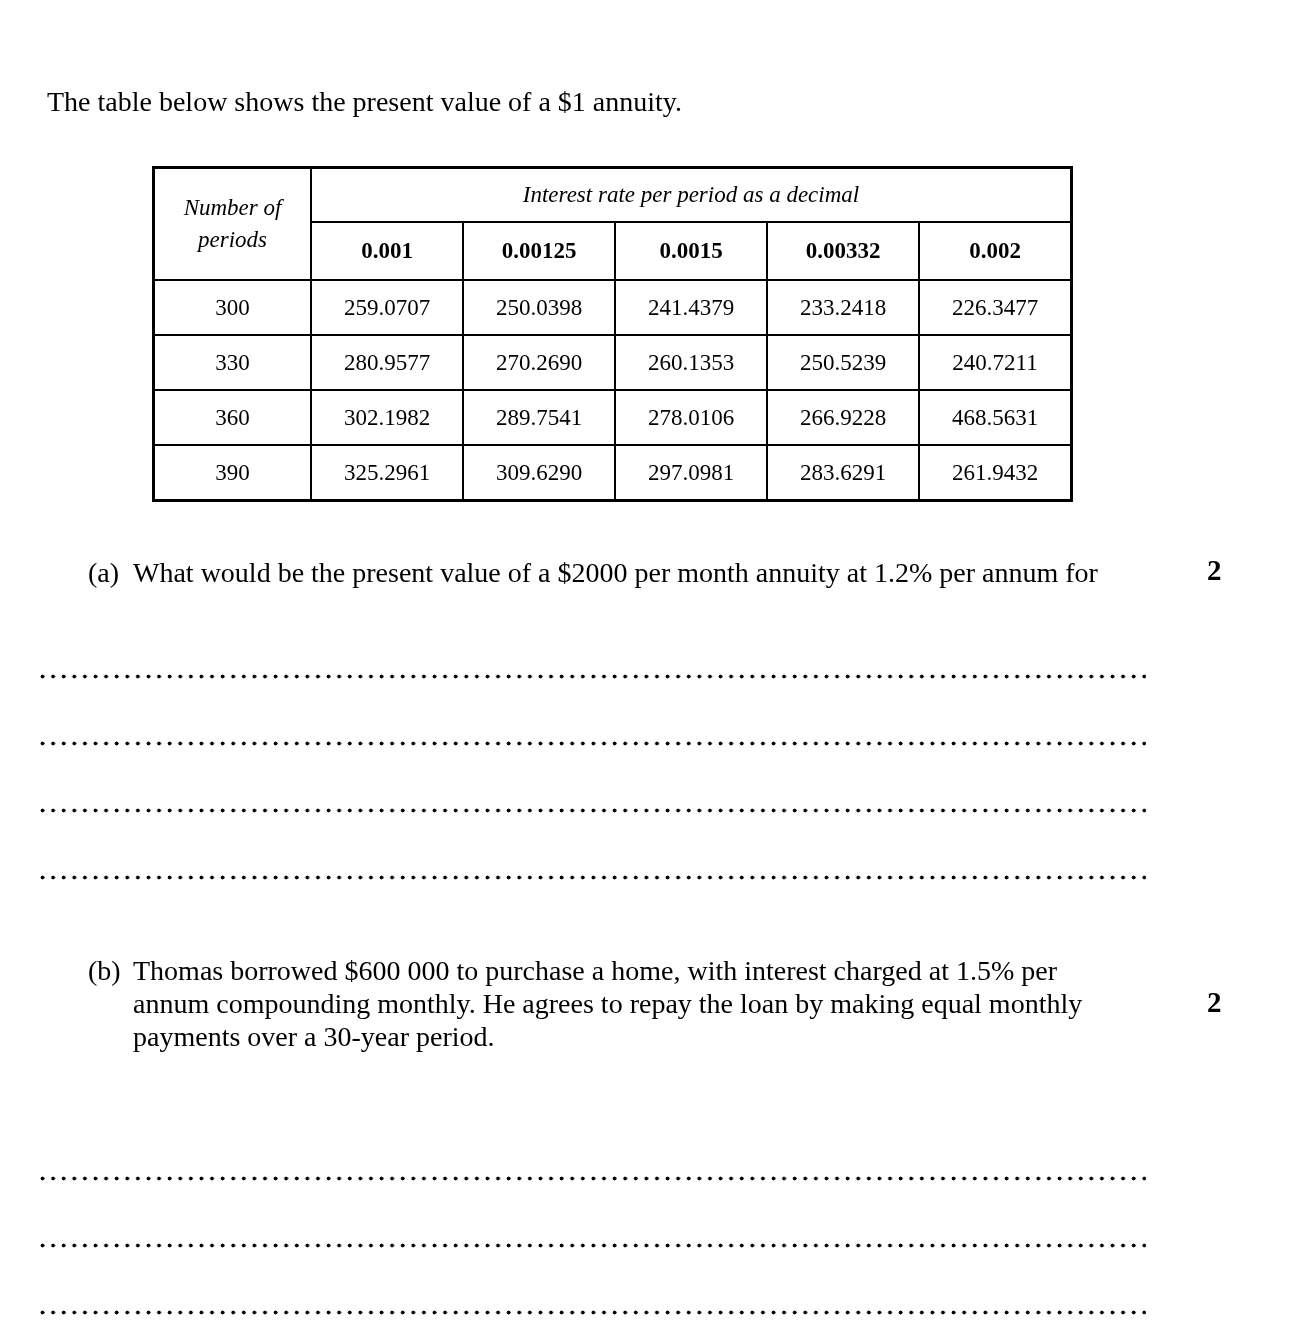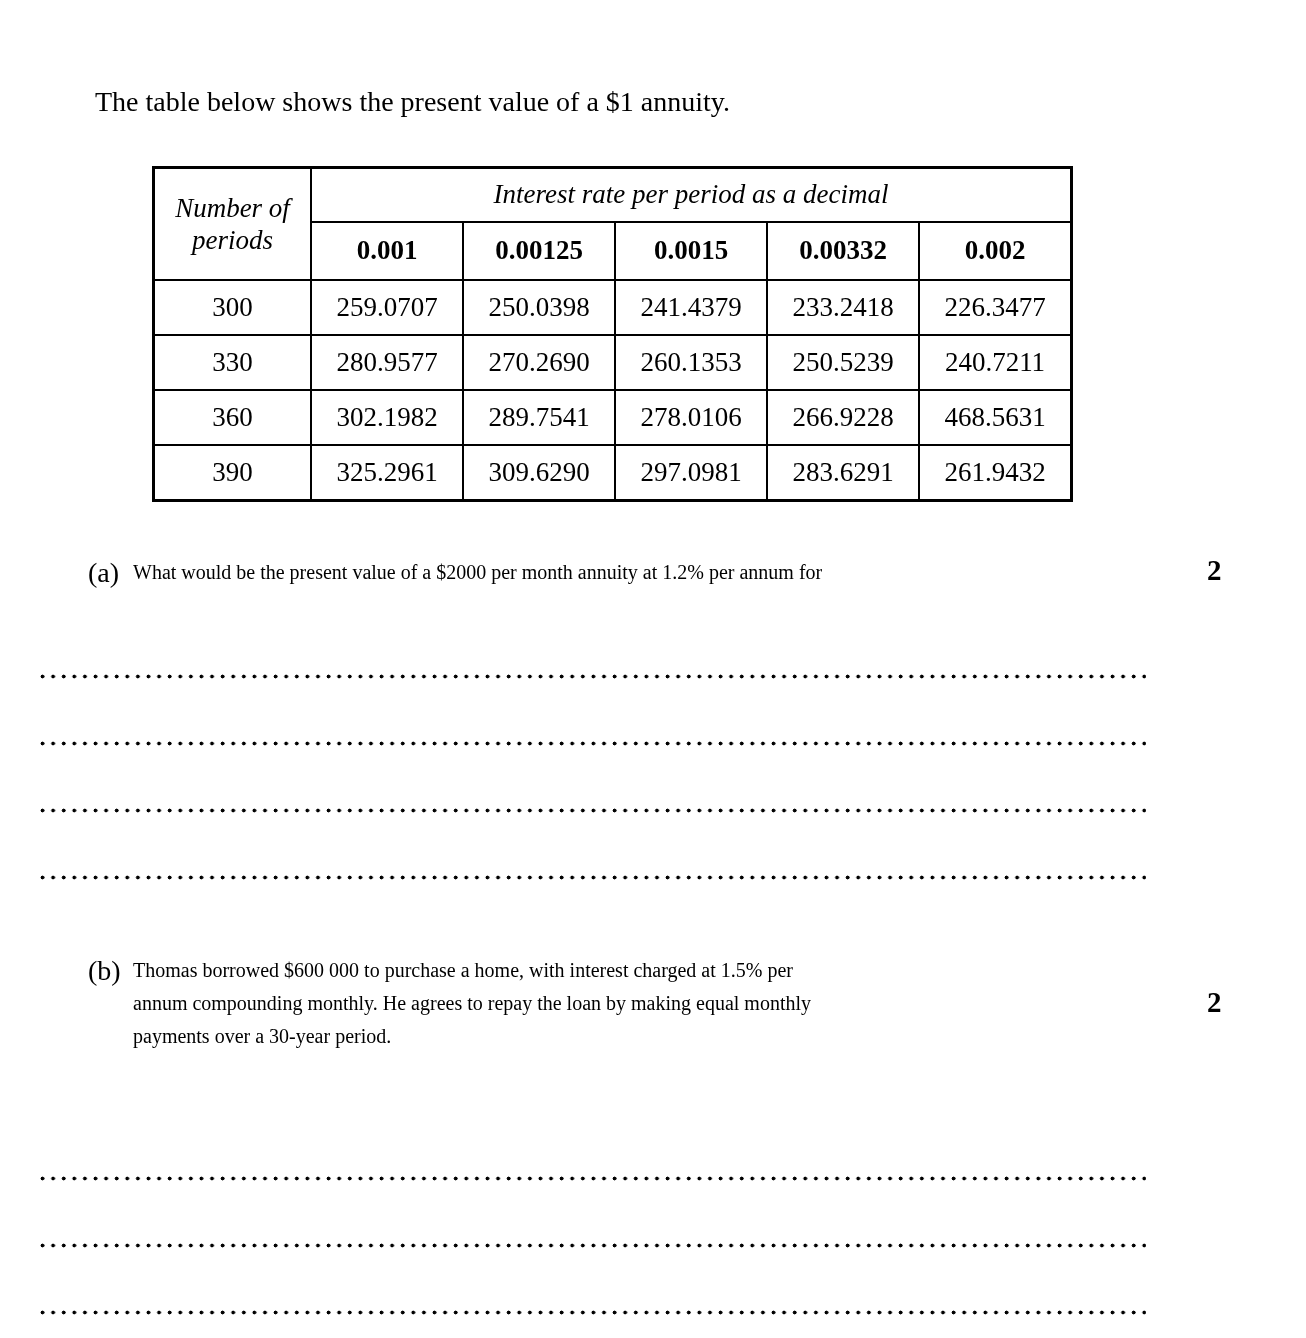--- a/index.html
+++ b/index.html
@@ -8,44 +8,44 @@
     font-family: "Liberation Serif", serif;
     color: #000;
     position: relative;
     overflow: hidden;
   }
   .page { position: absolute; left: 0; top: 0; width: 1306px; height: 1338px; }
 
   .heading { position: absolute; left: 47px; top: 15px; font-size: 29px; line-height: 34px; white-space: nowrap; }
   .heading .qnum { font-weight: bold; }
 
-  .intro { position: absolute; left: 47px; top: 85px; font-size: 28px; line-height: 33px; white-space: nowrap; margin-left: 48px; }
+  .intro { position: absolute; left: 47px; top: 85px; font-size: 28px; line-height: 33px; white-space: nowrap; }
 
   
   table.annuity {
     position: absolute; left: 152px; top: 166px;
     border-collapse: collapse;
     border: 3px solid #000;
     table-layout: fixed;
-    font-size: 27px;
+    font-size: 23px;
   }
   table.annuity td {
     border: 2px solid #000;
     text-align: center;
     vertical-align: middle;
     padding: 0 4px;
   }
   td.corner   { width: 147px; height: 110px; font-style: italic; line-height: 32px; }
   td.group    { height: 50px; font-style: italic; }
   td.ratehead { width: 142px; height: 54px; font-weight: bold; }
   tr.datarow td { height: 53px; }
 
   
   .part-label { position: absolute; font-size: 28px; line-height: 33px; }
-  .part-text  { position: absolute; font-size: 20px; }
+  .part-text  { position: absolute; font-size: 28px; }
   .part-text .tline { line-height: 33px; white-space: nowrap; }
   .marks { position: absolute; font-weight: bold; font-size: 29px; line-height: 33px; }
 
   
   .answer-lines { position: absolute; left: 40px; width: 1106px; }
   .dotline {
     height: 5px; width: 1106px;
     background-image: radial-gradient(circle at 2.5px 2.5px, #000 1.7px, rgba(0,0,0,0) 2.2px);
     background-size: 10.6px 5px;
     background-repeat: repeat-x;

